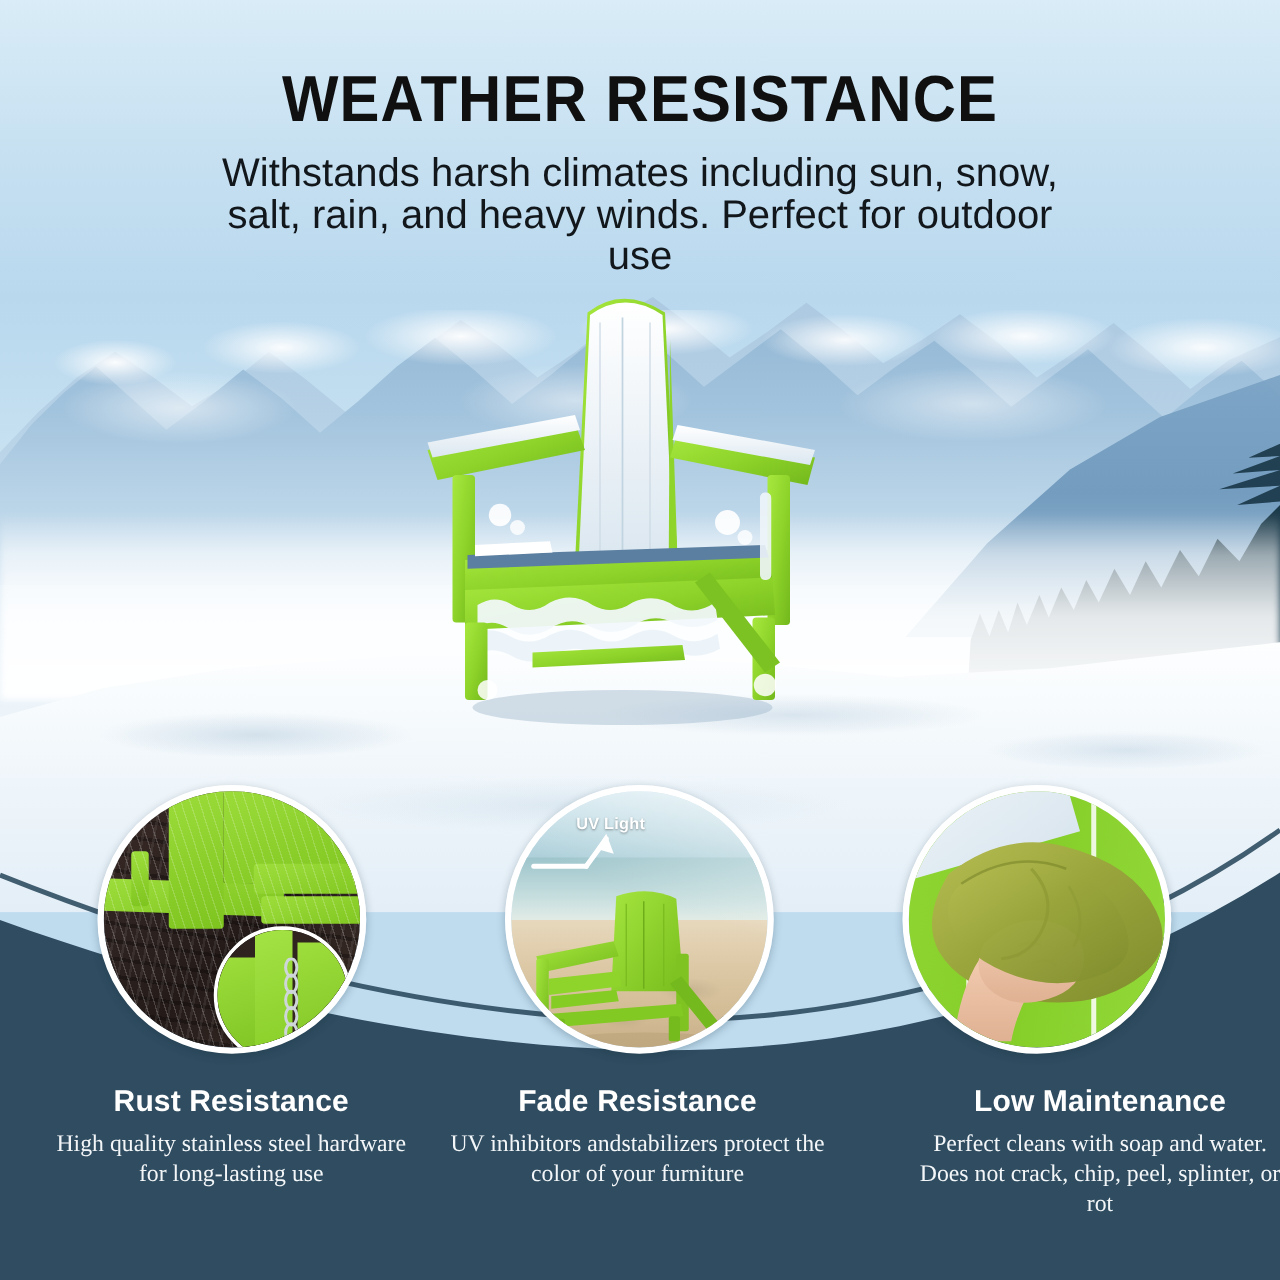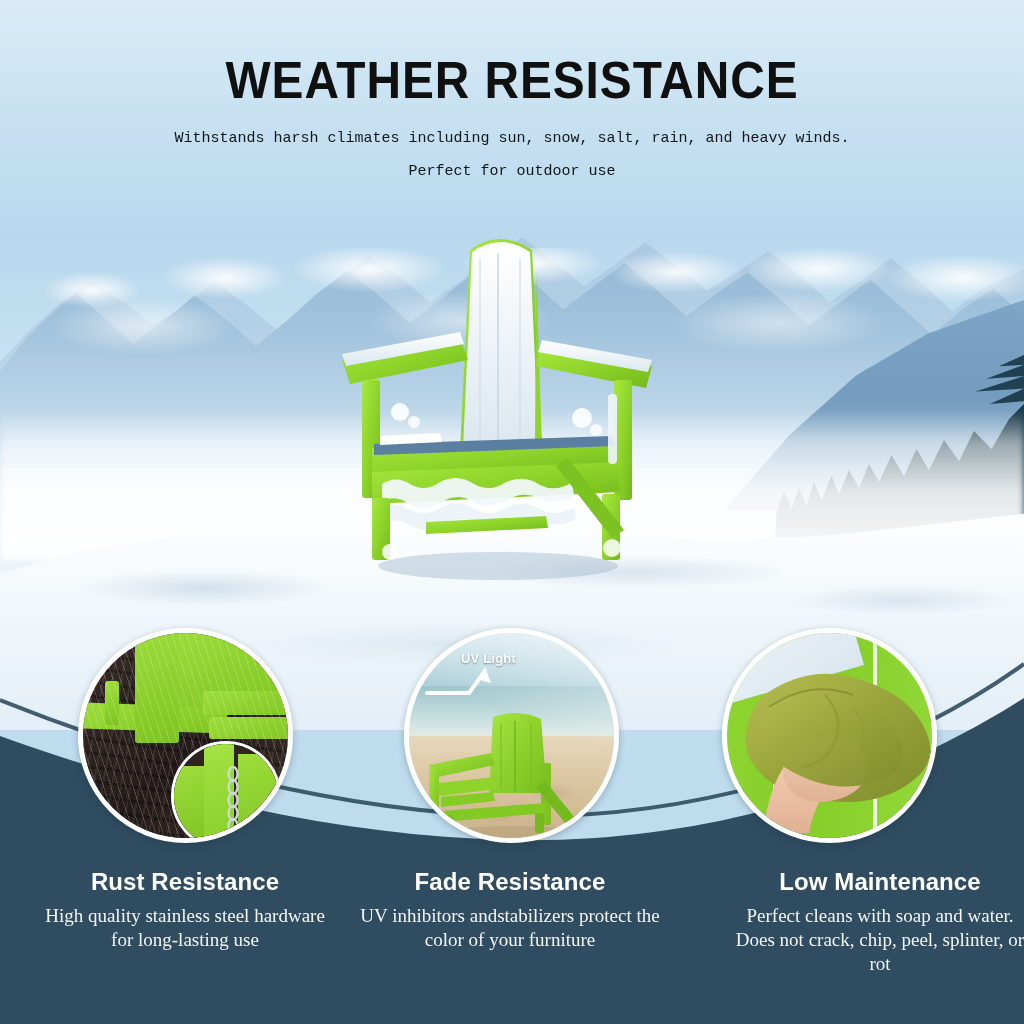--- a/index.html
+++ b/index.html
@@ -87,22 +87,22 @@
 
   
   .title {
     position:absolute; left:0; top:50px; width:1024px; text-align:center;
     font-family:"Liberation Sans", sans-serif;
     font-weight:bold; font-size:52px; letter-spacing:1px;
     color:#101010; transform:scaleX(.92); transform-origin:center;
   }
   .subtitle {
     position:absolute; left:162px; top:122px; width:700px; text-align:center;
-    font-family:Liberation Mono, monospace;
-    font-size:15px; line-height:33px; color:#12171c;
+    font-family:Liberation Sans, sans-serif;
+    font-size:32px; line-height:33px; color:#12171c;
   }
 
   
   .panel { position:absolute; left:0; top:640px; width:1024px; height:384px; }
   .panel svg { position:absolute; left:0; top:0; width:1024px; height:384px; }
 
   
   .circle {
     position:absolute; width:215px; height:215px; border-radius:50%;
     border:5px solid #ffffff; overflow:hidden;

